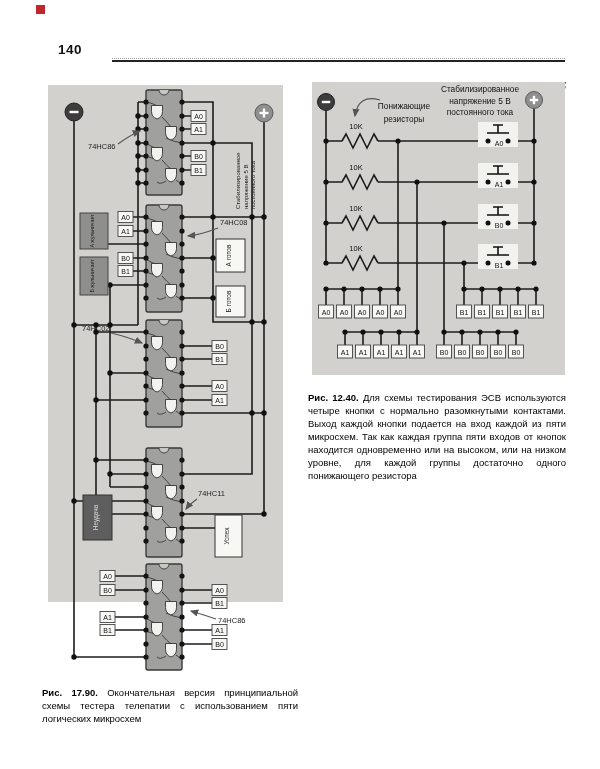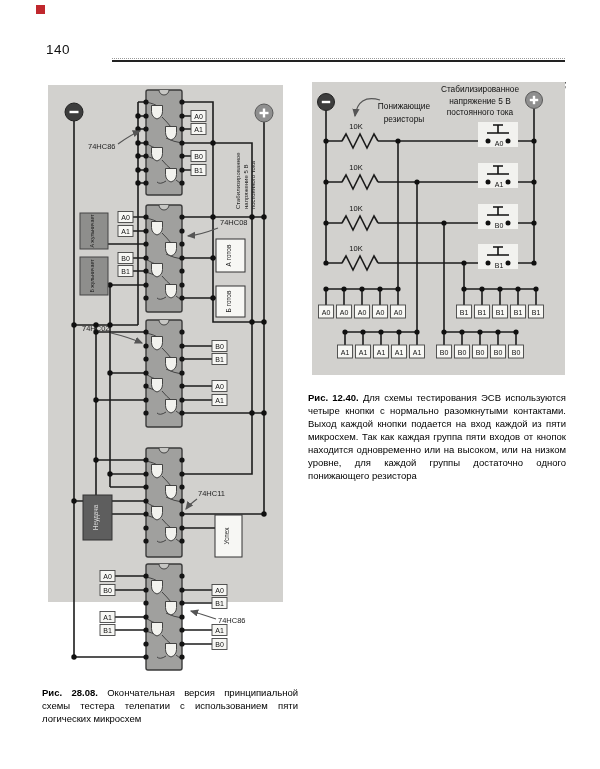--- a/index.html
+++ b/index.html
@@ -2,21 +2,21 @@
 <html><head>
 <meta charset="utf-8">
 <style>
   html,body{margin:0;padding:0;}
   body{
     width:600px;height:769px;position:relative;background:#ffffff;
     font-family:"Liberation Sans", sans-serif;color:#111;overflow:hidden;
   }
   .abs{position:absolute;}
   
-  .pagenum{left:46px;top:42px;font-size:13.5px;letter-spacing:.5px;}
+  .pagenum{left:58px;top:42px;font-size:13.5px;letter-spacing:.5px;font-weight:bold;}
   .chapter{right:34px;top:44px;font-size:13px;font-style:italic;font-family:"Liberation Serif",serif;margin-top:34px;}
   .rule-dot{left:112px;top:58px;width:453px;border-top:1px dotted #9a9a9a;height:0;}
   .rule-solid{left:112px;top:60px;width:453px;height:2px;background:#222;}
   .redmark{left:36px;top:5px;width:9px;height:9px;background:#c0272d;}
   
   .panel{background:#d2d1ce;}
   #fig12{left:48px;top:85px;width:235px;height:517px;}
   #fig13{left:312px;top:82px;width:253px;height:293px;}
   
   .caption{font-size:9.5px;line-height:13px;text-align:justify;color:#000;}
@@ -501,15 +501,15 @@
     </marker>
   </defs>
 </svg>
 </div>
 
 <div id="cap13" class="abs caption">
   <b>Рис. 12.40.</b>
   <span>Для схемы тестирования ЭСВ используются четыре кнопки с нормально разомкнутыми контактами. Выход каждой кнопки подается на вход каждой из пяти микросхем. Так как каждая группа пяти входов от кнопок находится одновременно или на высоком, или на низком уровне, для каждой группы достаточно одного понижающего резистора</span>
 </div>
 <div id="cap12" class="abs caption">
-  <b>Рис. 28.08.</b>
+  <b>Рис. 17.90.</b>
   <span>Окончательная версия принципиальной схемы тестера телепатии с использованием пяти логических микросхем</span>
 </div>
 
 </body></html>

